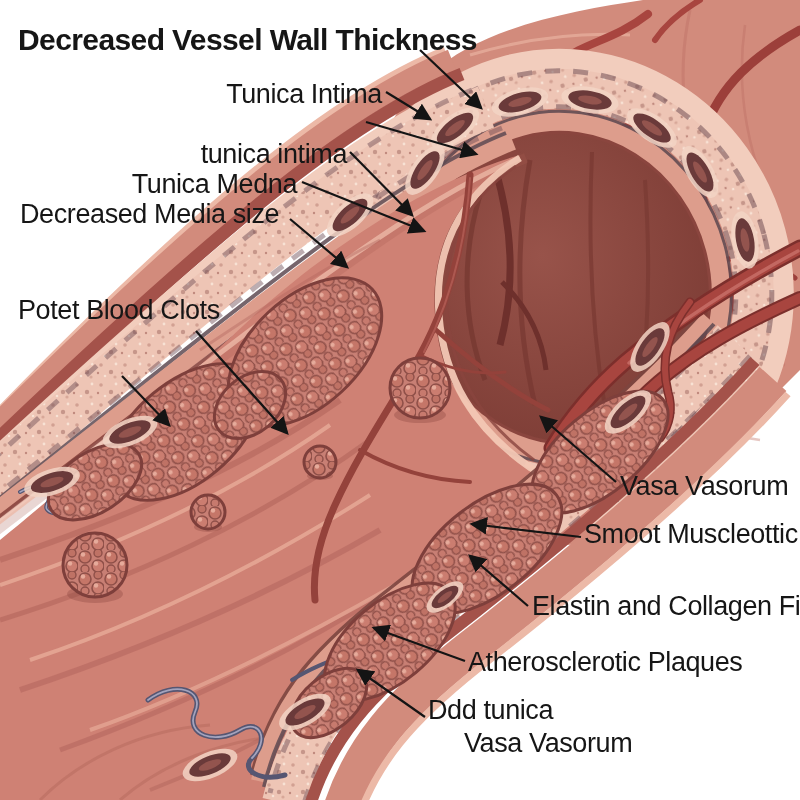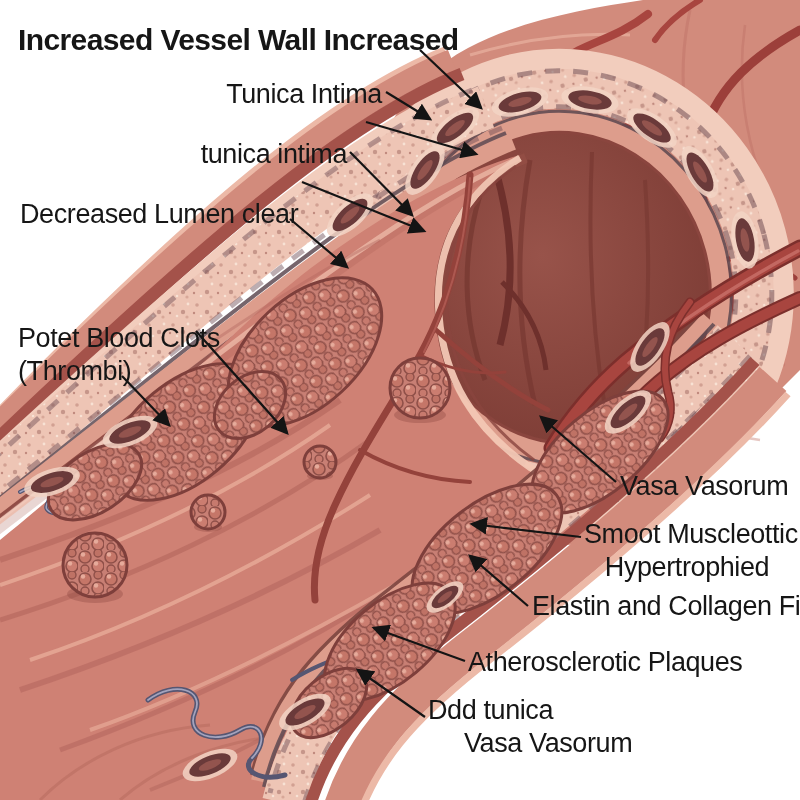--- a/index.html
+++ b/index.html
@@ -290,32 +290,31 @@
     <path class="leader" d="M122,376 L169,425" marker-end="url(#arw)"></path>
     <path class="leader" d="M196,331 L287,433" marker-end="url(#arw)"></path>
     <path class="leader" d="M616,482 L541,417" marker-end="url(#arw)"></path>
     <path class="leader" d="M581,537 L472,524" marker-end="url(#arw)"></path>
     <path class="leader" d="M528,606 L470,556" marker-end="url(#arw)"></path>
     <path class="leader" d="M465,661 L374,628" marker-end="url(#arw)"></path>
     <path class="leader" d="M425,717 L358,670" marker-end="url(#arw)"></path>
   </g>
 </svg>
 
-  <div class="label title" style="left:18px;top:22px;">Increased Vessel Wall Increased</div>
+  <div class="label title" style="left:18px;top:22px;">Decreased Vessel Wall Thickness</div>
   <div class="label" style="right:418px;top:78px;">Tunica Intima</div>
   <div class="label" style="right:453px;top:138px;">tunica intima</div>
-  <div class="label" style="left:20px;top:198px;">Decreased Lumen clear</div>
-  <div class="label" style="left:18px;top:294px;margin-top:28px;">
+  <div class="label" style="right:503px;top:168px;">Tunica Medna</div>
+  <div class="label" style="left:20px;top:198px;">Decreased Media size</div>
+  <div class="label" style="left:18px;top:294px;">
     <span class="blk">Potet Blood Clots</span>
-    <span class="blk">(Thrombi)</span>
   </div>
   <div class="label" style="left:620px;top:470px;">Vasa Vasorum</div>
   <div class="label" style="left:584px;top:518px;width:206px;text-align:center;">
     <span class="blk">Smoot Muscleottic</span>
-    <span class="blk">Hypertrophied</span>
   </div>
   <div class="label" style="left:532px;top:590px;">Elastin and Collagen Fibe</div>
   <div class="label" style="left:468px;top:646px;text-align:right;">Atherosclerotic Plaques</div>
   <div class="label" style="left:428px;top:694px;">
     <span class="blk">Ddd tunica</span>
     <span class="blk" style="margin-left:36px;">Vasa Vasorum</span>
   </div>
 </div>
 
 </body></html>

